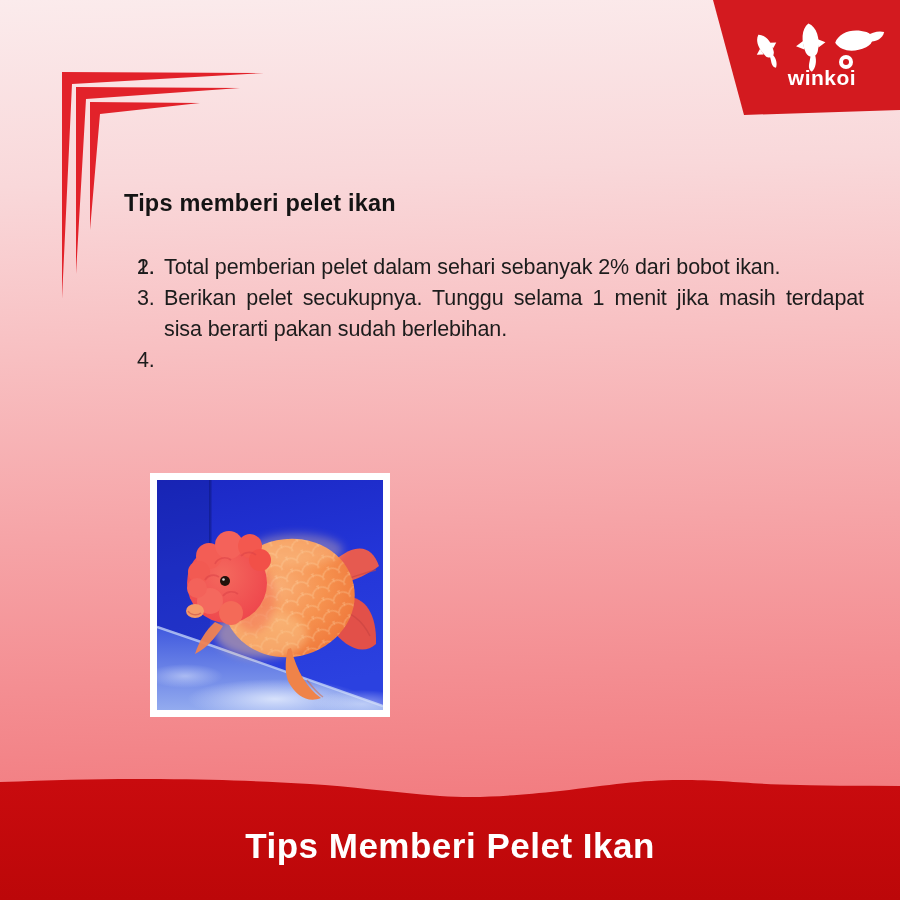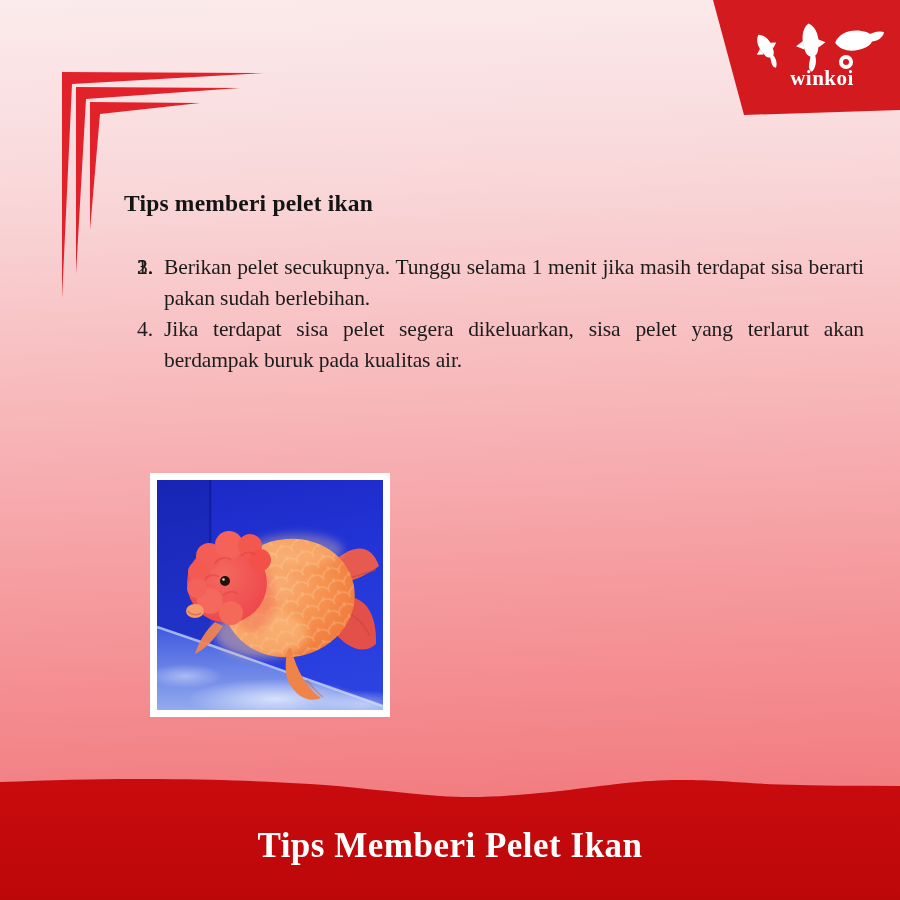--- a/index.html
+++ b/index.html
@@ -3,21 +3,21 @@
 <meta charset="utf-8">
 <style>
   html,body{margin:0;padding:0;}
   .canvas{
     position:relative;
     width:900px;height:900px;
     overflow:hidden;
     background:linear-gradient(178deg,
       #fbebec 0%, #f9d8da 20%, #f8c0c2 38%,
       #f6a4a7 58%, #f48e92 74%, #f27c80 88%, #f1787c 100%);
-    font-family:Liberation Serif, serif;
+    font-family:Liberation Sans, sans-serif;
   }
   
   .corner-deco{position:absolute;left:54px;top:64px;}
   
   .logo-badge{position:absolute;top:0;right:0;width:200px;height:120px;}
   .logo-badge svg{position:absolute;inset:0;}
   .logo-text{
     position:absolute;left:22px;top:66px;width:200px;
     text-align:center;color:#ffffff;font-weight:bold;
     font-size:21px;letter-spacing:.5px;
@@ -93,28 +93,28 @@
   </div>
 
   <h2 class="heading">Tips memberi pelet ikan</h2>
 
   <ol class="tips">
     <li>
       <span class="num">1.</span>
     </li>
     <li>
       <span class="num">2.</span>
+      <span>Total pemberian pelet dalam sehari sebanyak 2% dari bobot ikan.</span>
     </li>
     <li>
       <span class="num">3.</span>
       <span>Berikan pelet secukupnya. Tunggu selama 1 menit jika masih terdapat sisa berarti pakan sudah berlebihan.</span>
     </li>
     <li>
       <span class="num">4.</span>
-      <span>Jika terdapat sisa pelet segera dikeluarkan, sisa pelet yang terlarut akan berdampak buruk pada kualitas air.</span>
     </li>
   </ol>
 
   <figure class="photo">
     <svg width="226" height="230" viewBox="0 0 226 230" aria-hidden="true">
       <defs>
         <linearGradient id="bgG" x1="0" y1="0" x2="0.2" y2="1">
           <stop offset="0" stop-color="#1B28C4"></stop>
           <stop offset="0.5" stop-color="#2335D8"></stop>
           <stop offset="1" stop-color="#2B41E0"></stop>

